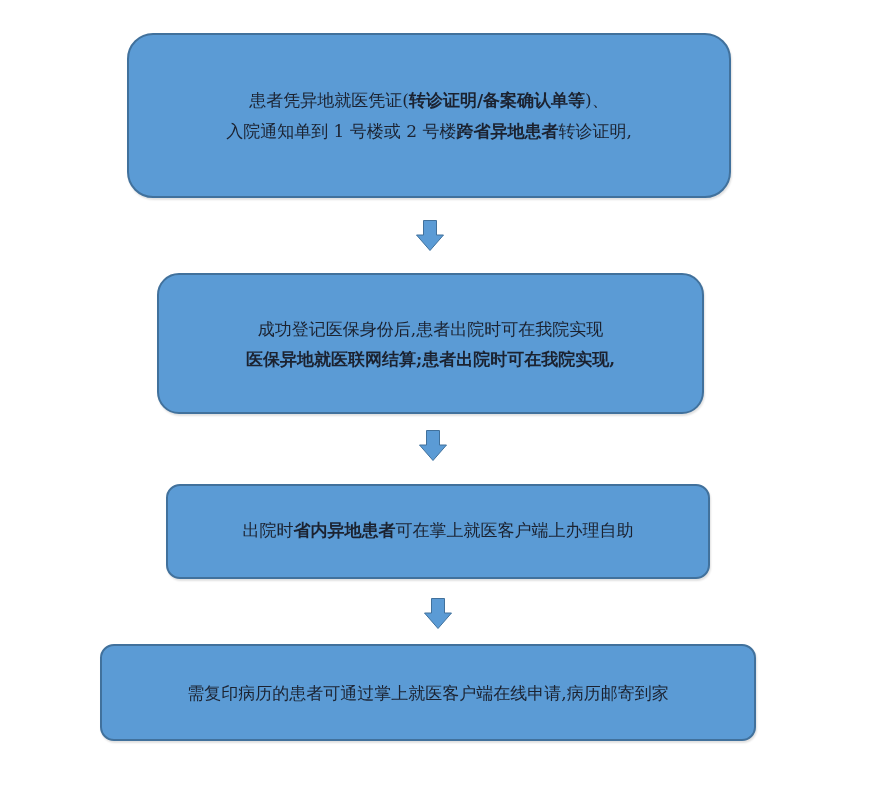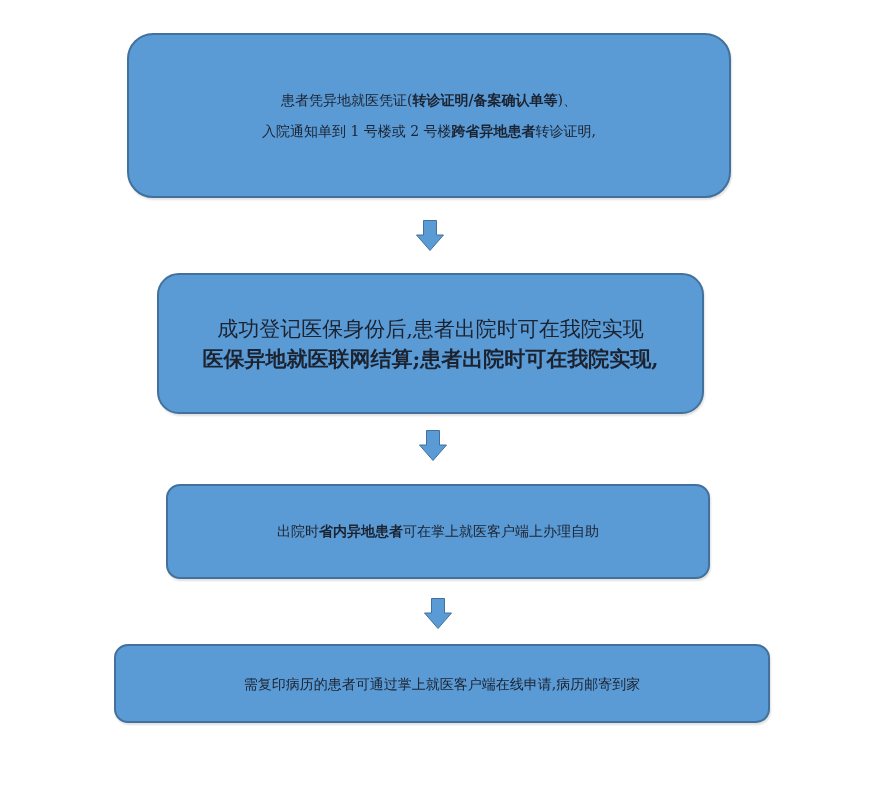--- a/index.html
+++ b/index.html
@@ -24,35 +24,35 @@
       flex-direction: column;
       align-items: center;
       justify-content: center;
       color: #1b2230;
       text-align: center;
       box-shadow: 1px 2px 2px rgba(0,0,0,0.12);
     }
     .line {
       display: block;
       white-space: nowrap;
-      font-size: 14px;
+      font-size: 17px;
       line-height: 30px;
     }
     .b { font-weight: bold; }
     .arrow {
       position: absolute;
       width: 28px;
       height: 31px;
     }
     #box1 { left: 127px; top: 33px; width: 604px; height: 165px; border-radius: 26px; }
     #box2 { left: 157px; top: 273px; width: 547px; height: 141px; }
-    #box3 { left: 166px; top: 484px; width: 544px; height: 95px; border-radius: 14px; }
-    #box4 { left: 114px; top: 644px; width: 656px; height: 79px; border-radius: 14px; }
+    #box3 { left: 166px; top: 484px; width: 544px; height: 95px; border-radius: 14px; font-family: Liberation Mono, monospace; }
+    #box4 { left: 100px; top: 644px; width: 656px; height: 97px; border-radius: 14px; }
     #box1 .line { line-height: 31px; }
-    #box2 .line { line-height: 30px; font-size: 21px; }
+    #box2 .line { line-height: 30px; font-size: 17px; }
     #box3 .line { line-height: 31px; }
     #arrow1 { left: 416px; top: 220px; }
     #arrow2 { left: 419px; top: 430px; }
     #arrow3 { left: 424px; top: 598px; }
   </style>
 </head>
 <body>
 
 <div class="box" id="box1">
   <span class="line"><span>患者凭异地就医凭证(</span><span class="b">转诊证明/备案确认单等</span><span>)、</span></span>

